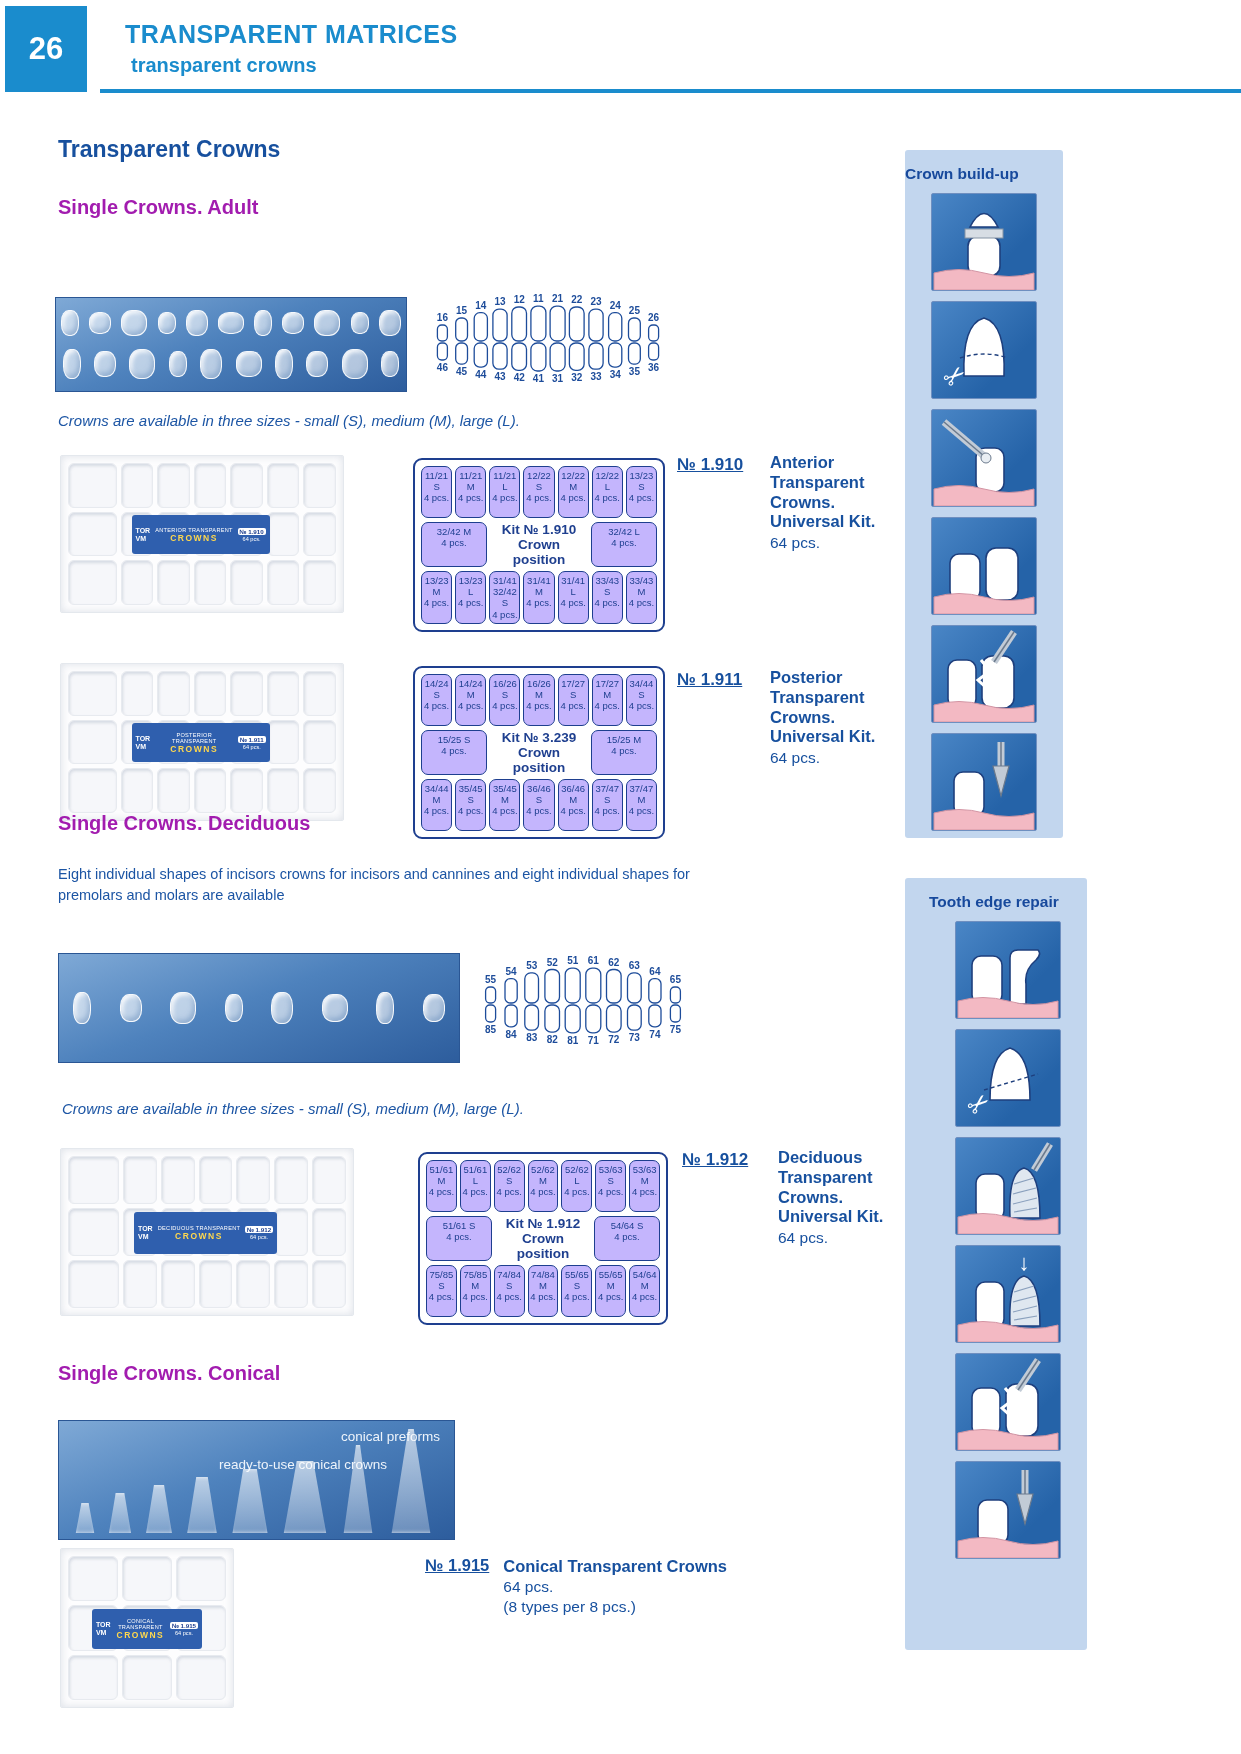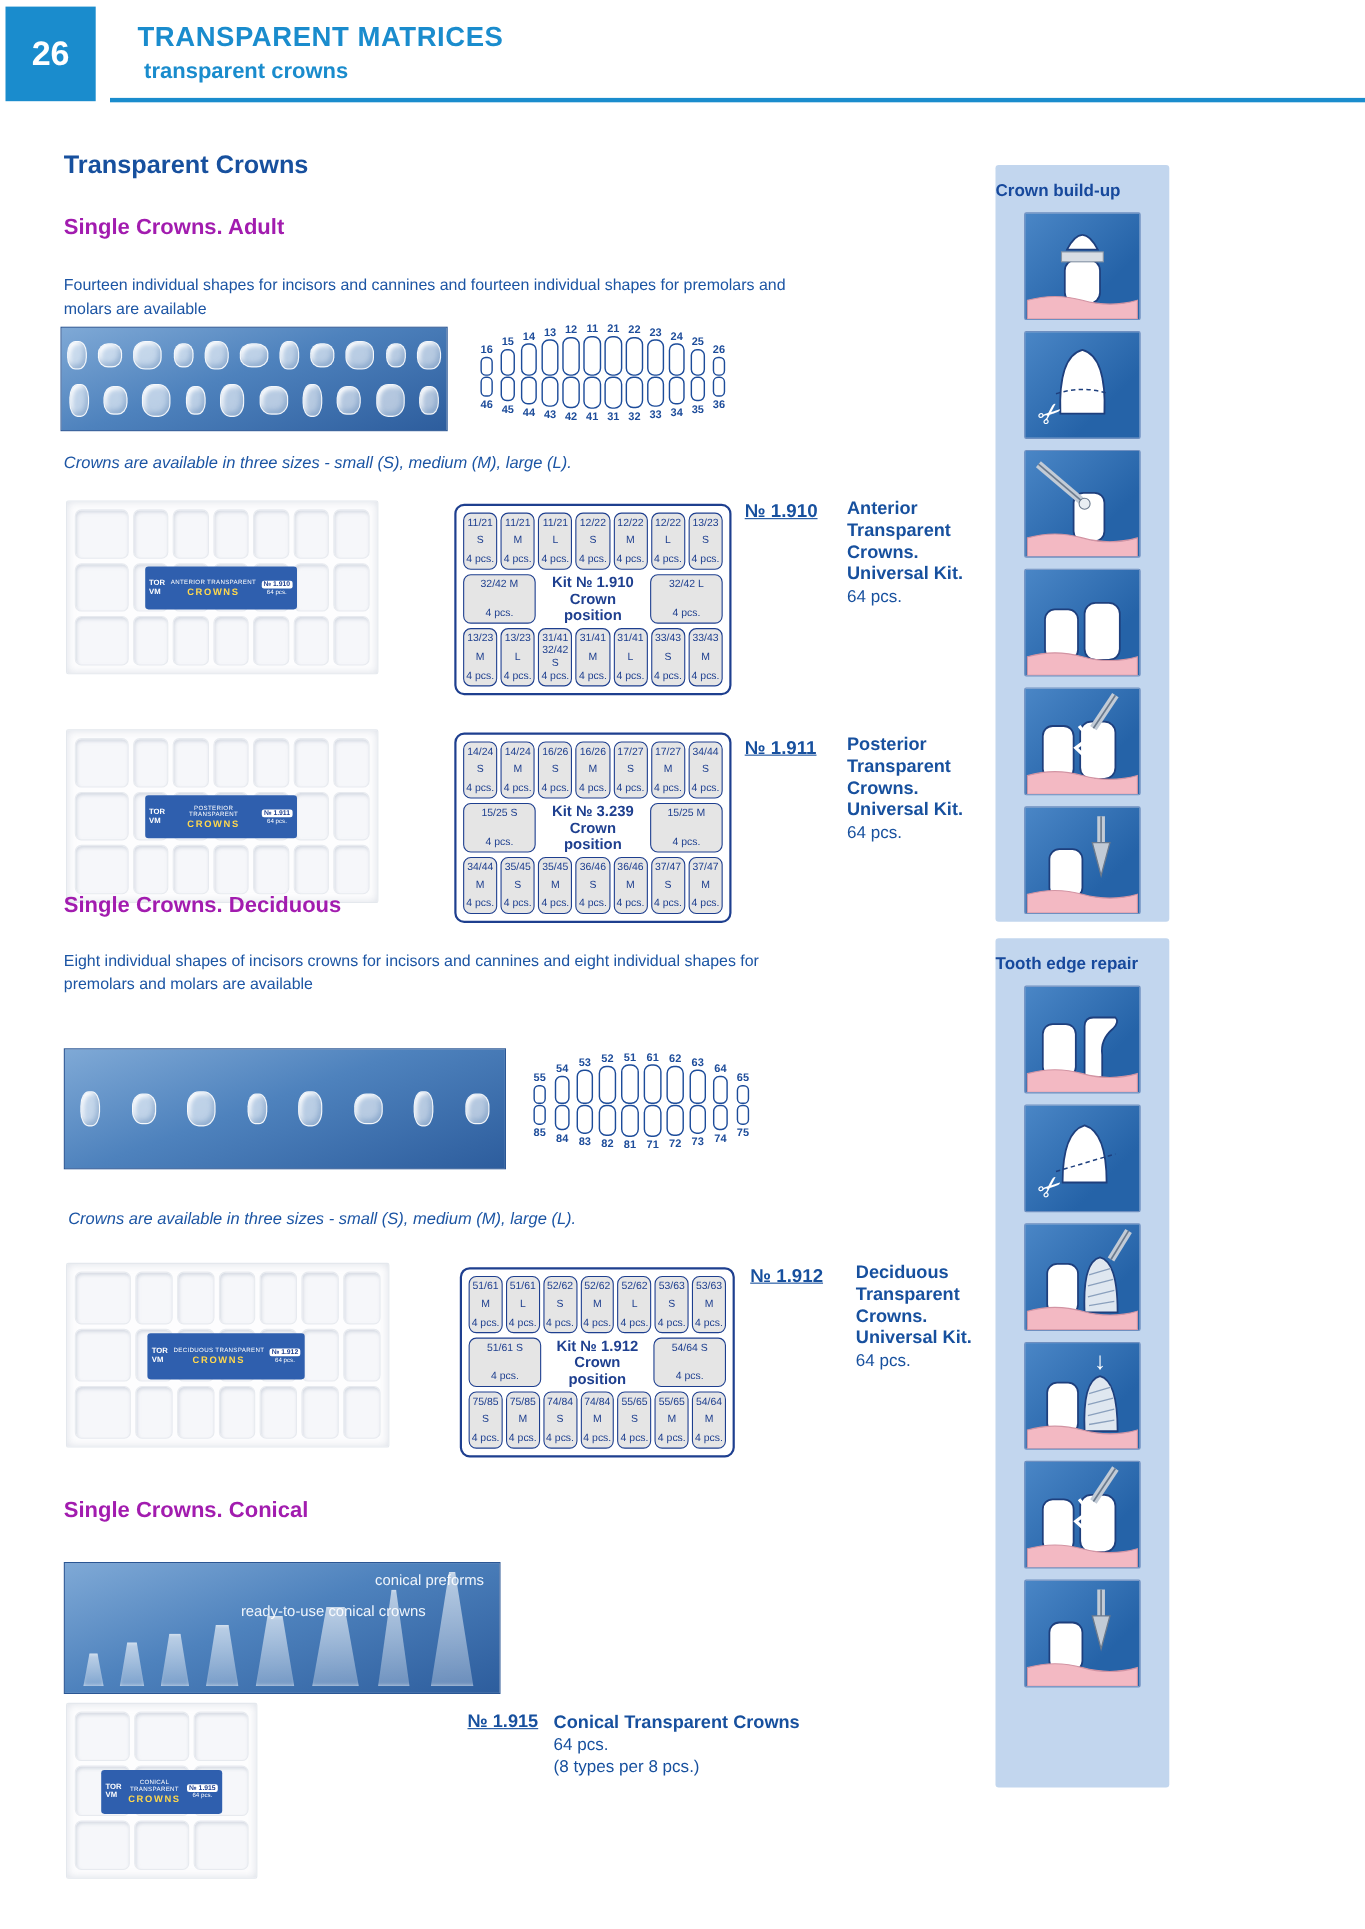--- a/index.html
+++ b/index.html
@@ -28,21 +28,21 @@
         box-shadow:inset 0 0 4px rgba(255,255,255,.8);}
   .pc-label{position:absolute;color:#eef4fb;font-size:13.5px;}
   
   .teeth{position:absolute;}
   
   .ktable{position:absolute;border:2px solid #1e3f8f;border-radius:9px;background:#fff;
           padding:6px;display:flex;flex-direction:column;gap:4px;box-sizing:border-box;}
   .krow{display:flex;gap:3px;align-items:stretch;}
   .kcell{border:1.6px solid #1e3f8f;border-radius:7px;flex:1 1 0;text-align:center;font-size:9.5px;
          line-height:1.18;color:#1e3f8f;padding:3px 0;display:flex;flex-direction:column;
-         justify-content:space-between;min-height:44px;background:#e5e5e5;}
+         justify-content:flex-start;min-height:44px;background:#c4b5fd;}
   .kmid{display:flex;gap:3px;align-items:stretch;}
   .kmid .kcell{flex:0 0 64px;min-height:30px;}
   .klabel{flex:1;display:flex;flex-direction:column;justify-content:center;text-align:center;
           font-weight:bold;font-size:13.5px;color:#1e3f8f;}
   
   .kit-no{position:absolute;font-size:17px;font-weight:bold;text-decoration:underline;color:#17509e;}
   .kit-desc{position:absolute;width:150px;}
   .kit-desc .line{font-weight:bold;font-size:16.5px;line-height:1.2;color:#17509e;}
   .kit-desc .qty{font-size:15.5px;margin-top:2px;color:#17509e;}
   
@@ -79,21 +79,20 @@
 
   <div class="pagenum-box">
     <span class="pagenum">26</span>
   </div>
   <div class="hdr-title">TRANSPARENT MATRICES</div>
   <div class="hdr-sub">transparent crowns</div>
   <div class="hdr-rule"></div>
 
   <div class="page-title" style="left:58px;top:136px;">Transparent Crowns</div>
   <div class="sec-head" style="left:58px;top:196px;">Single Crowns. Adult</div>
-  <div class="body-text" style="left:58px;top:250px;width:672px;">Fourteen individual shapes for incisors and cannines and fourteen individual shapes for premolars and molars are available</div>
 
   <div class="photo" style="left:55px;top:297px;width:350px;height:93px;flex-direction:column;display:flex;justify-content:space-evenly;">
     <div class="crow">
         <span class="crown" style="width: 16px; height: 24px;"></span>
         <span class="crown" style="width: 20px; height: 20px;"></span>
         <span class="crown" style="width: 24px; height: 24px;"></span>
         <span class="crown" style="width: 16px; height: 20px;"></span>
         <span class="crown" style="width: 20px; height: 24px;"></span>
         <span class="crown" style="width: 24px; height: 20px;"></span>
         <span class="crown" style="width: 16px; height: 24px;"></span>
@@ -737,21 +736,21 @@
       <div class="step-box">
         <svg viewBox="0 0 100 96">
           <rect x="20" y="38" width="30" height="44" rx="9" fill="#fff" stroke="#1e3f7d" stroke-width="1.6"></rect>
           <line x1="67" y1="8" x2="67" y2="32" stroke="#c2cbd6" stroke-width="7"></line>
           <line x1="67" y1="8" x2="67" y2="32" stroke="#6b7a8d" stroke-width="1.5"></line>
           <polygon points="59,32 75,32 67,62" fill="#c2cbd6" stroke="#6b7a8d" stroke-width="1.2"></polygon>
           <path d="M0,96 L0,79 Q25,72 50,79 T100,79 L100,96 Z" fill="#f3b9c3" stroke="#d294a3" stroke-width="1"></path>
         </svg>
       </div>
     </div>
-  <div class="side-panel" style="left:905px;top:853px;width:158px;height:772px;">
+  <div class="side-panel" style="left:905px;top:878px;width:158px;height:772px;padding-left:24px;">
     <div class="sp-title">Tooth edge repair</div>
   <div class="step-box">
         <svg viewBox="0 0 100 96">
           <rect x="14" y="34" width="30" height="48" rx="9" fill="#fff" stroke="#1e3f7d" stroke-width="1.6"></rect>
           <path d="M52,82 L52,36 Q52,28 60,28 L80,28 Q84,32 78,38 Q66,48 68,62 L68,82 Z" fill="#fff" stroke="#1e3f7d" stroke-width="1.6"></path>
           <path d="M0,96 L0,79 Q25,72 50,79 T100,79 L100,96 Z" fill="#f3b9c3" stroke="#d294a3" stroke-width="1"></path>
         </svg>
       </div>
       <div class="step-box">
         <svg viewBox="0 0 100 96">

